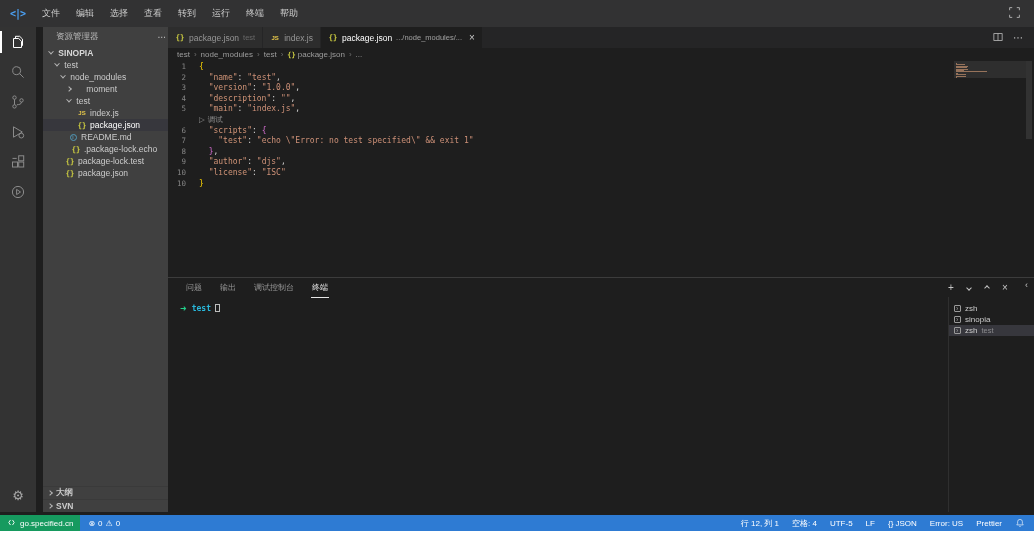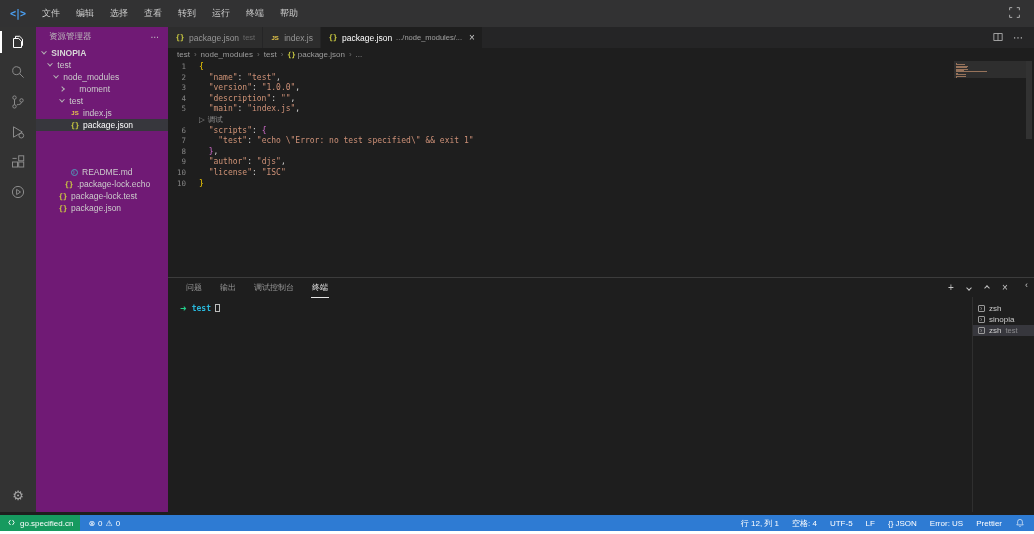--- a/index.html
+++ b/index.html
@@ -18,21 +18,21 @@
   
   .activitybar{position:absolute;left:0;top:27px;bottom:19px;width:36px;background:#333333}
   .ab-item{height:30px;display:flex;align-items:center;justify-content:center;position:relative;color:#8b8b8b;cursor:pointer}
   .ab-item svg{width:16px;height:16px}
   .ab-item.active{color:#ffffff}
   .ab-item.active::before{content:"";position:absolute;left:0;top:4px;bottom:4px;width:2px;background:#ffffff}
   .ab-bottom{position:absolute;bottom:7px;left:0;width:36px}
   .gear{font-size:13px;color:#a7a7a7;text-align:center;cursor:pointer;line-height:18px}
 
   
-  .sidebar{position:absolute;left:36px;top:27px;bottom:19px;width:132px;background:#701a75;overflow:hidden}
+  .sidebar{position:absolute;left:43px;top:27px;bottom:19px;width:132px;background:#404040;overflow:hidden}
   .sb-header{height:20px;display:flex;align-items:center;padding:0 8px 0 13px;color:#bcbcbc;font-size:8.5px}
   .sb-more{margin-left:auto;color:#c5c5c5;letter-spacing:1px;cursor:pointer}
   .tree-row{height:12px;display:flex;align-items:center;white-space:nowrap;color:#cccccc;font-size:8.5px;cursor:pointer}
   .tree-row.selected{background:#37373d;color:#ffffff}
   .tree-row.bold{font-weight:bold;color:#d7d7d7}
   .chev{width:4px;height:4px;border-right:1px solid #b6b6b6;border-bottom:1px solid #b6b6b6;display:inline-block;flex:none}
   .chev.down{transform:rotate(45deg) translate(-1px,-1px)}
   .chev.right{transform:rotate(-45deg)}
   .fi{display:inline-flex;width:10px;justify-content:center;margin:0 3px 0 4px;flex:none}
   .fi-js{color:#e8c94a;font:bold 6px "Liberation Sans",sans-serif}
@@ -86,21 +86,21 @@
   .p-tab.active::after{content:"";position:absolute;left:-1px;right:-1px;bottom:-5px;height:1px;background:#e7e7e7}
   .p-actions{margin-left:auto;display:flex;align-items:center;gap:8px;padding-right:24px;color:#c5c5c5}
   .pa{cursor:pointer;display:inline-flex;align-items:center;justify-content:center;width:10px;height:10px;font-size:10px;line-height:10px}
   .pa .chev{border-color:#c5c5c5}
   .panel-chevron{position:absolute;top:2px;right:6px;color:#c5c5c5;font-size:9px;cursor:pointer}
   .panel-body{position:absolute;top:19px;left:0;right:0;bottom:0;display:flex}
   .term-main{flex:1;padding:7px 0 0 12px;font:8px "DejaVu Sans Mono","DejaVu Sans",monospace;cursor:text}
   .t-arrow{color:#23d18b;font-weight:bold;font-family:"DejaVu Sans",sans-serif}
   .t-cwd{color:#29b8db;font-weight:bold;margin-left:5px}
   .t-cursor{display:inline-block;width:5px;height:8px;border:1px solid #bdbdbd;margin-left:4px;vertical-align:-1px}
-  .term-list{width:62px;border-left:1px solid rgba(128,128,128,.18);padding-top:6px}
+  .term-list{width:86px;border-left:1px solid rgba(128,128,128,.18);padding-top:6px}
   .tl-row{height:11px;display:flex;align-items:center;padding-left:5px;font-size:8px;color:#cccccc;gap:4px;cursor:pointer;white-space:nowrap}
   .tl-row.selected{background:#37373d}
   .tl-icon{width:7px;height:7px;border:1px solid #9a9a9a;border-radius:1px;position:relative;flex:none}
   .tl-icon::before{content:"›";position:absolute;left:1px;top:-2px;font-size:7px;color:#9a9a9a;line-height:9px}
   .tl-hint{opacity:.55;font-size:7.5px}
 
   
   .statusbar{position:absolute;left:0;right:0;bottom:0;height:16px;background:#2e7bd3;display:flex;align-items:center;font-size:8px;color:#ffffff;z-index:6}
   .sb-remote{background:#169a5f;height:100%;display:flex;align-items:center;padding:0 7px;gap:4px;cursor:pointer}
   .sb-remote svg{width:9px;height:9px}
@@ -207,37 +207,47 @@
           <span style="margin-left: 3px;">&nbsp;test</span>
         </div>
         <div class="tree-row" style="padding-left: 30px;">
           <span class="fi fi-js">JS</span>
           <span>index.js</span>
         </div>
         <div class="tree-row selected" style="padding-left: 30px;">
           <span class="fi fi-json">{}</span>
           <span>package.json</span>
         </div>
-        <div class="tree-row" style="padding-left: 29px; margin-top: 35px;">
+        <div class="tree-row" style="padding-left: 21px;">
           <span class="fi">
             <span class="fi-info">i</span>
           </span>
           <span>README.md</span>
         </div>
         <div class="tree-row" style="padding-left: 24px;">
           <span class="fi fi-json">{}</span>
           <span>.package-lock.echo</span>
         </div>
         <div class="tree-row" style="padding-left: 18px;">
           <span class="fi fi-json">{}</span>
           <span>package-lock.test</span>
         </div>
         <div class="tree-row" style="padding-left: 18px;">
           <span class="fi fi-json">{}</span>
           <span>package.json</span>
+        </div>
+      </div>
+    <div class="sb-bottom" id="sidebar-sections">
+        <div class="sb-section">
+          <span class="chev right"></span>
+          <span>大纲</span>
+        </div>
+        <div class="sb-section">
+          <span class="chev right"></span>
+          <span>SVN</span>
         </div>
       </div>
   </div>
 
   <div class="main">
     <div class="tabbar" id="tab-bar">
       <div class="tab">
           <span class="fi fi-json">{}</span>
           <span>package.json</span>
           <span class="hint">test</span>

